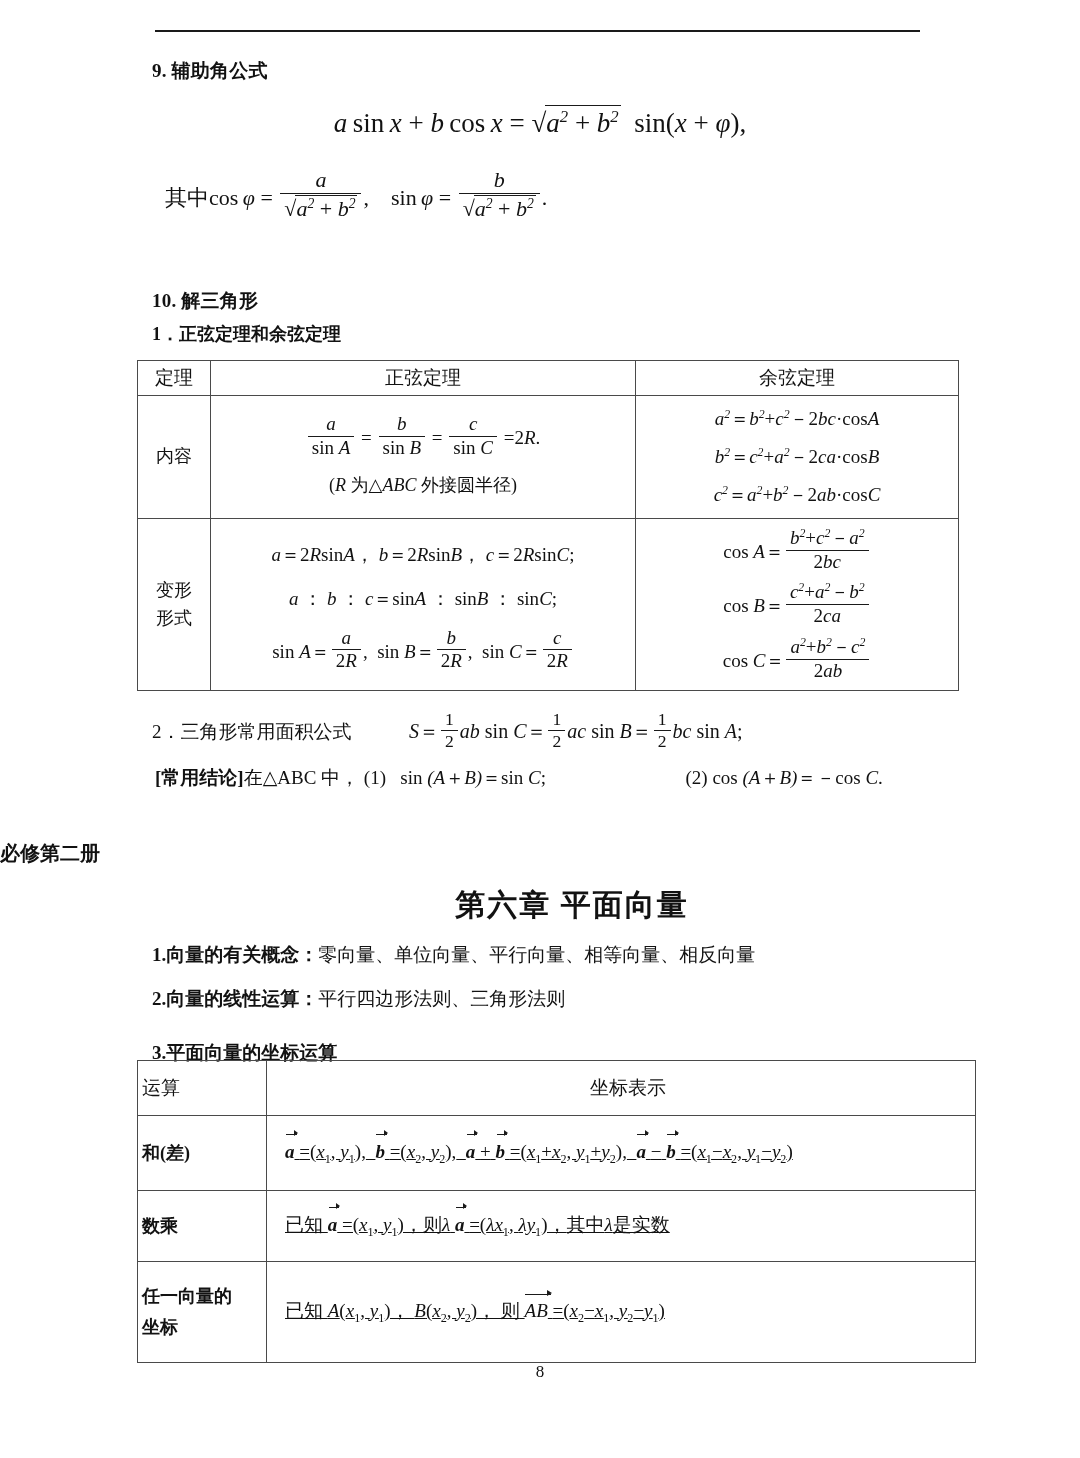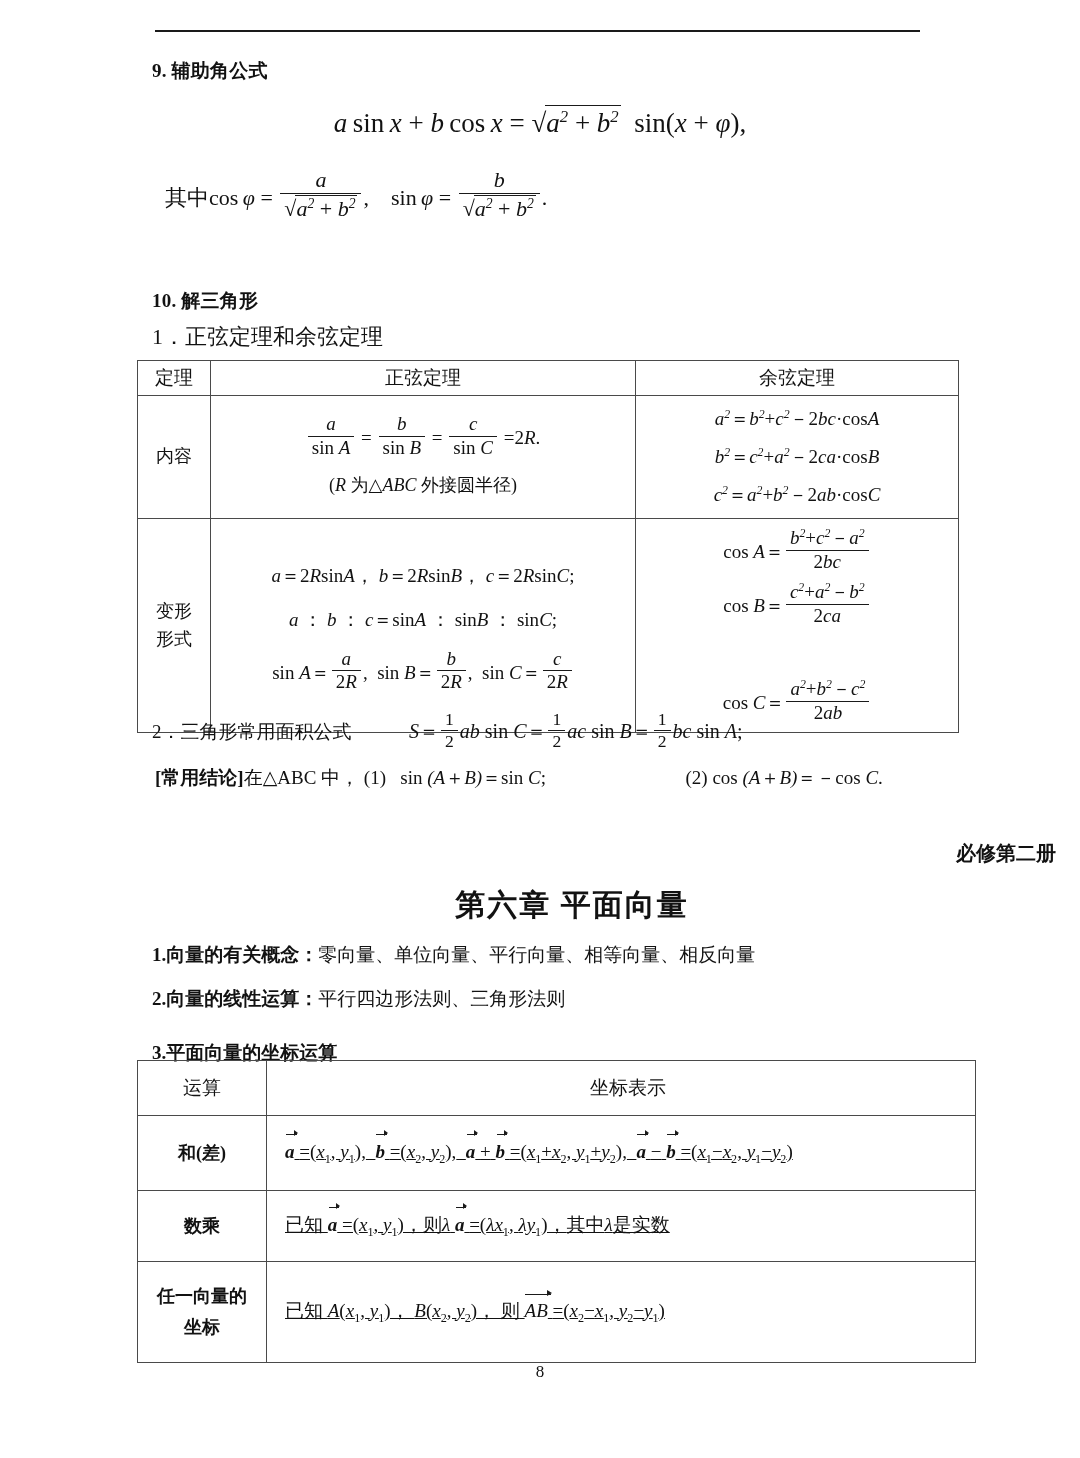--- a/index.html
+++ b/index.html
@@ -33,21 +33,22 @@
     border-top: 2px solid #1a1a1a;
   }
 
   
   .hd-bold {
     font-weight: bold;
     font-size: 19px;
     letter-spacing: .2px;
   }
   .hd-reg {
-    font-size: 22px;
+    font-size: 18px;
+    font-weight: bold;
   }
 
   
   .math {
     font-family: "Liberation Serif", "DejaVu Serif", serif;
     font-style: italic;
   }
   .up { font-style: normal; }
   .frac {
     display: inline-block;
@@ -162,21 +163,21 @@
   .th-cn { font-size: 19px; }
   .cell-cn { font-size: 18px; line-height: 1.55; }
   .cell-math { font-size: 19px; line-height: 2.0; }
 
   #sec10-sub2 { left: 152px; top: 710px; font-size: 19px; }
   #conclusion { left: 155px; top: 765px; font-size: 19px; }
 
   
   #bookname {
     left: 0; top: 840px; width: 1056px;
-    text-align: right;
+    text-align: left;
     font-size: 20px; font-weight: bold;
   }
   #chapter {
     left: 0; top: 885px; width: 1080px;
     text-align: center;
     font-size: 30px; font-weight: bold;
     letter-spacing: 2px;
     margin-left: 32px;
   }
 
@@ -193,21 +194,21 @@
     top: 1060px;
     width: 806px;
     border-collapse: collapse;
     table-layout: fixed;
   }
   #table2 td {
     border: 1.3px solid #4a4a4a;
     vertical-align: middle;
     padding: 6px 4px;
   }
-  #table2 .k1 { width: 120px; text-align: center; }
+  #table2 .k1 { width: 120px; }
   #table2 .k2 { width: 686px; text-align: left; padding-left: 18px; }
   #table2 .ctr { text-align: center; }
   .t2-cn { font-size: 18px; line-height: 1.7; font-weight: bold; }
   .t2-math { font-size: 19px; text-decoration: underline; }
 
   #pagenum {
     left: 0; top: 1362px; width: 1080px;
     text-align: center;
     font-size: 17px;
   }
@@ -294,21 +295,21 @@
           <span class="up">sin</span>&nbsp;<span class="math">C</span><span class="up">＝</span><span class="frac"><span class="num math">c</span><span class="den"><span class="up">2</span><span class="math">R</span></span></span>
         </div>
       </td>
       <td class="c3">
         <div class="cell-math" style="padding:5px 0;">
           <span class="up">cos</span>&nbsp;<span class="math">A</span><span class="up">＝</span><span class="frac"><span class="num"><span class="math">b</span><sup class="ex">2</sup><span class="up">+</span><span class="math">c</span><sup class="ex">2</sup><span class="up">－</span><span class="math">a</span><sup class="ex">2</sup></span><span class="den"><span class="up">2</span><span class="math">bc</span></span></span>
         </div>
         <div class="cell-math" style="padding:5px 0;">
           <span class="up">cos</span>&nbsp;<span class="math">B</span><span class="up">＝</span><span class="frac"><span class="num"><span class="math">c</span><sup class="ex">2</sup><span class="up">+</span><span class="math">a</span><sup class="ex">2</sup><span class="up">－</span><span class="math">b</span><sup class="ex">2</sup></span><span class="den"><span class="up">2</span><span class="math">ca</span></span></span>
         </div>
-        <div class="cell-math" style="padding:5px 0;margin-top:42px;">
+        <div class="cell-math" style="padding:5px 0;">
           <span class="up">cos</span>&nbsp;<span class="math">C</span><span class="up">＝</span><span class="frac"><span class="num"><span class="math">a</span><sup class="ex">2</sup><span class="up">+</span><span class="math">b</span><sup class="ex">2</sup><span class="up">－</span><span class="math">c</span><sup class="ex">2</sup></span><span class="den"><span class="up">2</span><span class="math">ab</span></span></span>
         </div>
       </td>
     </tr>
   </tbody>
     </table>
 
   <div class="abs" id="sec10-sub2">
     <span>2．三角形常用面积公式</span>
     <span style="display:inline-block;width:48px;"></span>

